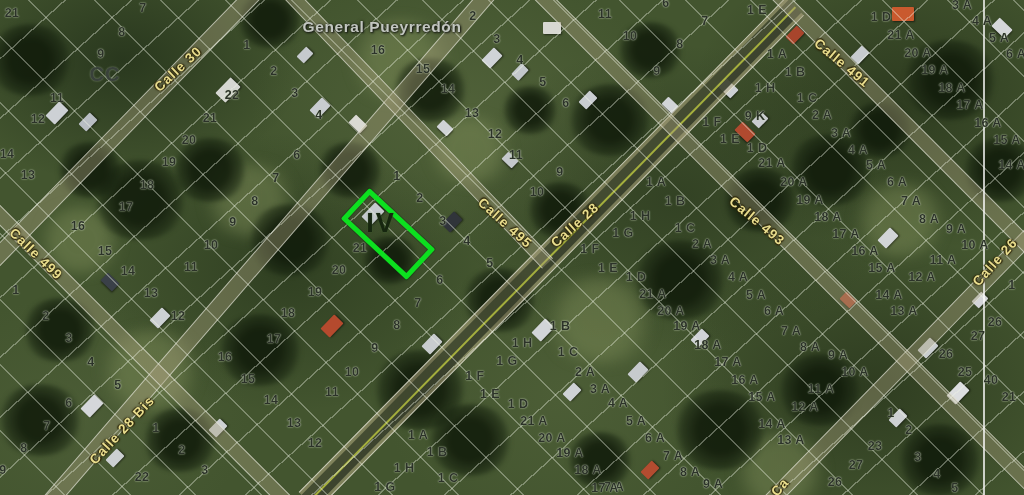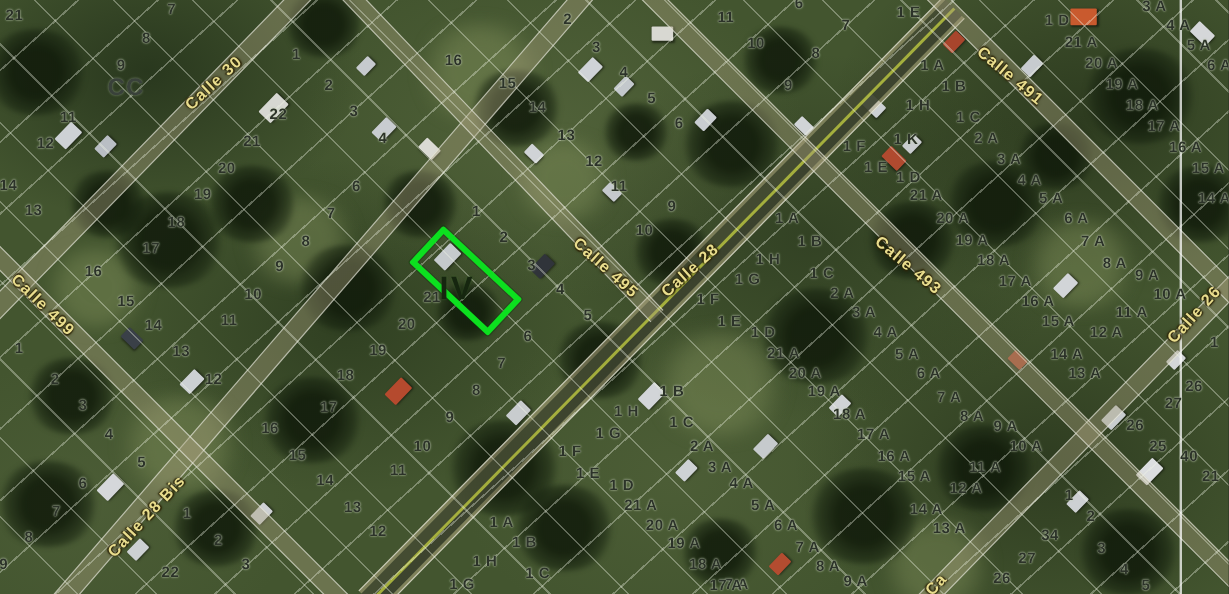--- a/index.html
+++ b/index.html
@@ -246,21 +246,21 @@
       <span class="pnum" style="left: 988px; top: 123px;">16 A</span>
       <span class="pnum" style="left: 1007px; top: 140px;">15 A</span>
       <span class="pnum" style="left: 962px; top: 5px;">3 A</span>
       <span class="pnum" style="left: 982px; top: 21px;">4 A</span>
       <span class="pnum" style="left: 999px; top: 38px;">5 A</span>
       <span class="pnum" style="left: 1016px; top: 54px;">6 A</span>
       <span class="pnum" style="left: 777px; top: 54px;">1 A</span>
       <span class="pnum" style="left: 795px; top: 72px;">1 B</span>
       <span class="pnum" style="left: 765px; top: 88px;">1 H</span>
       <span class="pnum" style="left: 807px; top: 98px;">1 C</span>
-      <span class="pnum" style="left: 755px; top: 116px;">1 K</span>
+      <span class="pnum" style="left: 755px; top: 116px;">9 K</span>
       <span class="pnum" style="left: 822px; top: 115px;">2 A</span>
       <span class="pnum" style="left: 712px; top: 122px;">1 F</span>
       <span class="pnum" style="left: 841px; top: 133px;">3 A</span>
       <span class="pnum" style="left: 730px; top: 139px;">1 E</span>
       <span class="pnum" style="left: 757px; top: 148px;">1 D</span>
       <span class="pnum" style="left: 858px; top: 150px;">4 A</span>
       <span class="pnum" style="left: 772px; top: 163px;">21 A</span>
       <span class="pnum" style="left: 794px; top: 182px;">20 A</span>
       <span class="pnum" style="left: 810px; top: 200px;">19 A</span>
       <span class="pnum" style="left: 828px; top: 217px;">18 A</span>
@@ -316,21 +316,21 @@
       <span class="pnum" style="left: 978px; top: 336px;">27</span>
       <span class="pnum" style="left: 946px; top: 354px;">26</span>
       <span class="pnum" style="left: 965px; top: 372px;">25</span>
       <span class="pnum" style="left: 991px; top: 380px;">40</span>
       <span class="pnum" style="left: 1009px; top: 397px;">21</span>
       <span class="pnum" style="left: 891px; top: 413px;">1</span>
       <span class="pnum" style="left: 909px; top: 430px;">2</span>
       <span class="pnum" style="left: 918px; top: 457px;">3</span>
       <span class="pnum" style="left: 937px; top: 474px;">4</span>
       <span class="pnum" style="left: 955px; top: 488px;">5</span>
-      <span class="pnum" style="left: 875px; top: 446px;">34</span>
+      <span class="pnum" style="left: 875px; top: 446px;">23</span>
       <span class="pnum" style="left: 856px; top: 465px;">27</span>
       <span class="pnum" style="left: 835px; top: 482px;">26</span>
       <span class="pnum" style="left: 1012px; top: 285px;">1</span>
       <span class="pnum" style="left: 560px; top: 326px;">1 B</span>
       <span class="pnum" style="left: 522px; top: 343px;">1 H</span>
       <span class="pnum" style="left: 568px; top: 352px;">1 C</span>
       <span class="pnum" style="left: 507px; top: 361px;">1 G</span>
       <span class="pnum" style="left: 585px; top: 372px;">2 A</span>
       <span class="pnum" style="left: 475px; top: 376px;">1 F</span>
       <span class="pnum" style="left: 600px; top: 389px;">3 A</span>
@@ -350,16 +350,17 @@
       <span class="street" style="left: 178px; top: 69px; --r: -43deg;">Calle 30</span>
       <span class="street" style="left: 36px; top: 254px; --r: 44deg;">Calle 499</span>
       <span class="street" style="left: 122px; top: 430px; --r: -47deg;">Calle 28 Bis</span>
       <span class="street" style="left: 505px; top: 223px; --r: 42deg;">Calle 495</span>
       <span class="street" style="left: 575px; top: 225px; --r: -42deg;">Calle 28</span>
       <span class="street" style="left: 757px; top: 221px; --r: 40deg;">Calle 493</span>
       <span class="street" style="left: 842px; top: 63px; --r: 40deg;">Calle 491</span>
       <span class="street" style="left: 995px; top: 262px; --r: -48deg;">Calle 26</span>
       <span class="street" style="left: 780px; top: 487px; --r: -48deg;">Ca</span>
     </div>
+  <div id="avenue-label" style="left: 382px; top: 27px;">General Pueyrredón</div>
   <div id="cc-label" style="left: 105px; top: 74px;">CC</div>
   <div id="highlight" style="left: 343px; top: 213px; width: 80px; height: 32px; transform: rotate(43deg); border-color: rgb(12, 224, 31);"></div>
-  <div id="highlight-label" style="left: 381px; top: 241px;">IV</div>
+  <div id="highlight-label" style="left: 381px; top: 223px;">IV</div>
 </div>
 
 </body></html>

